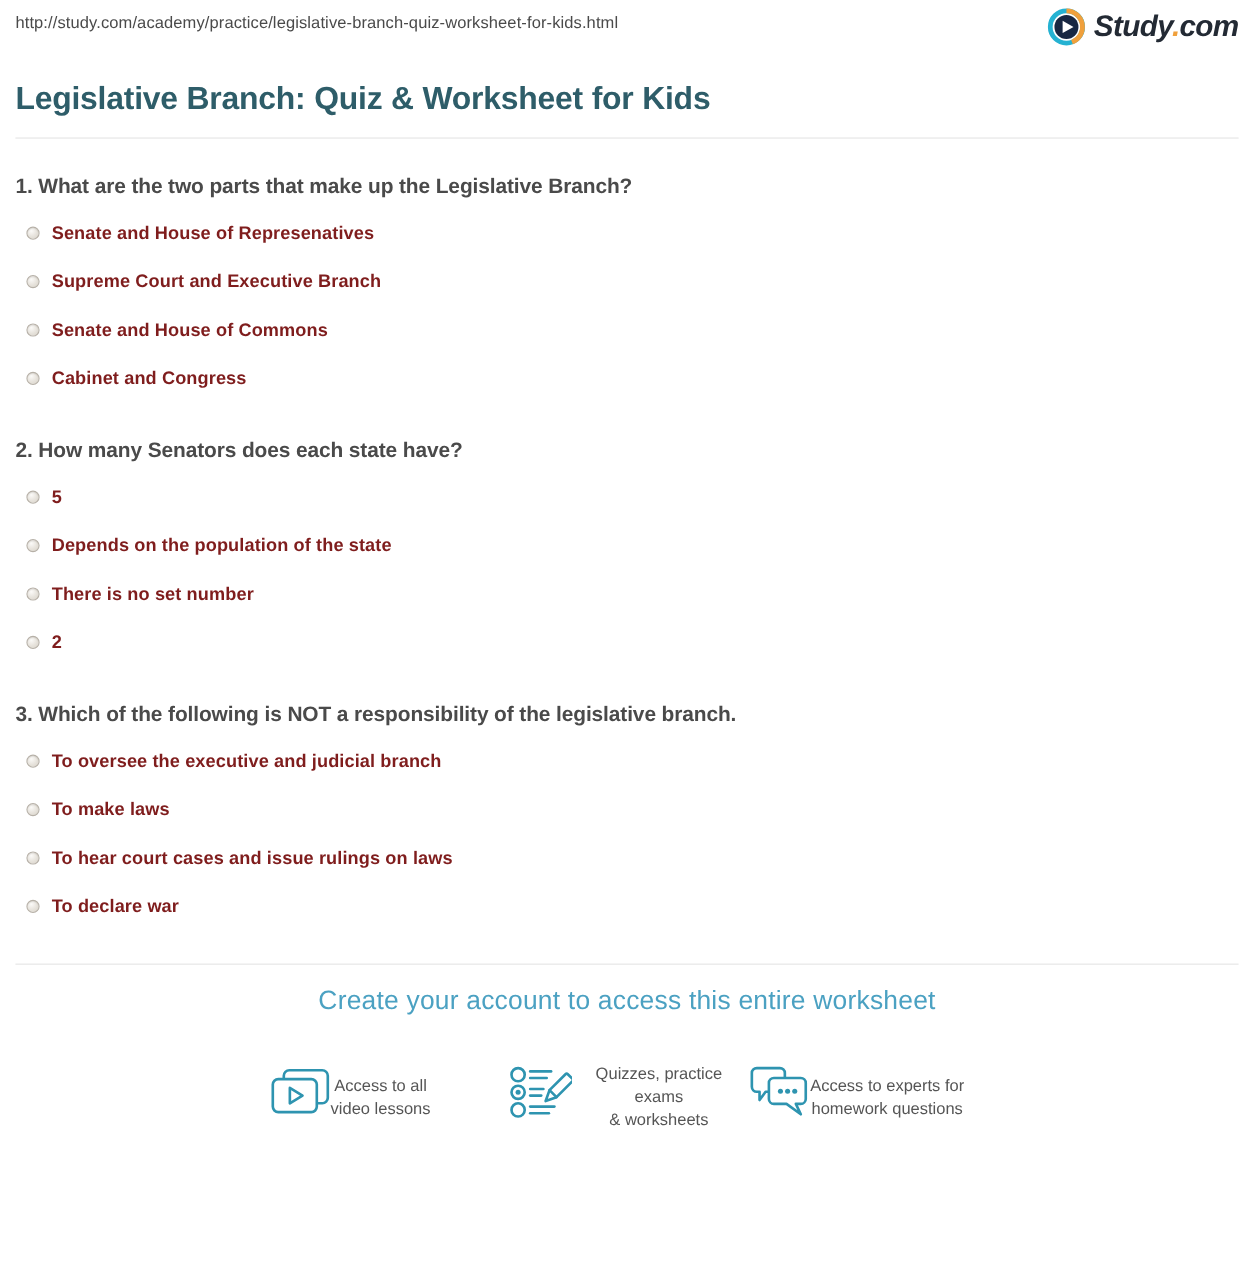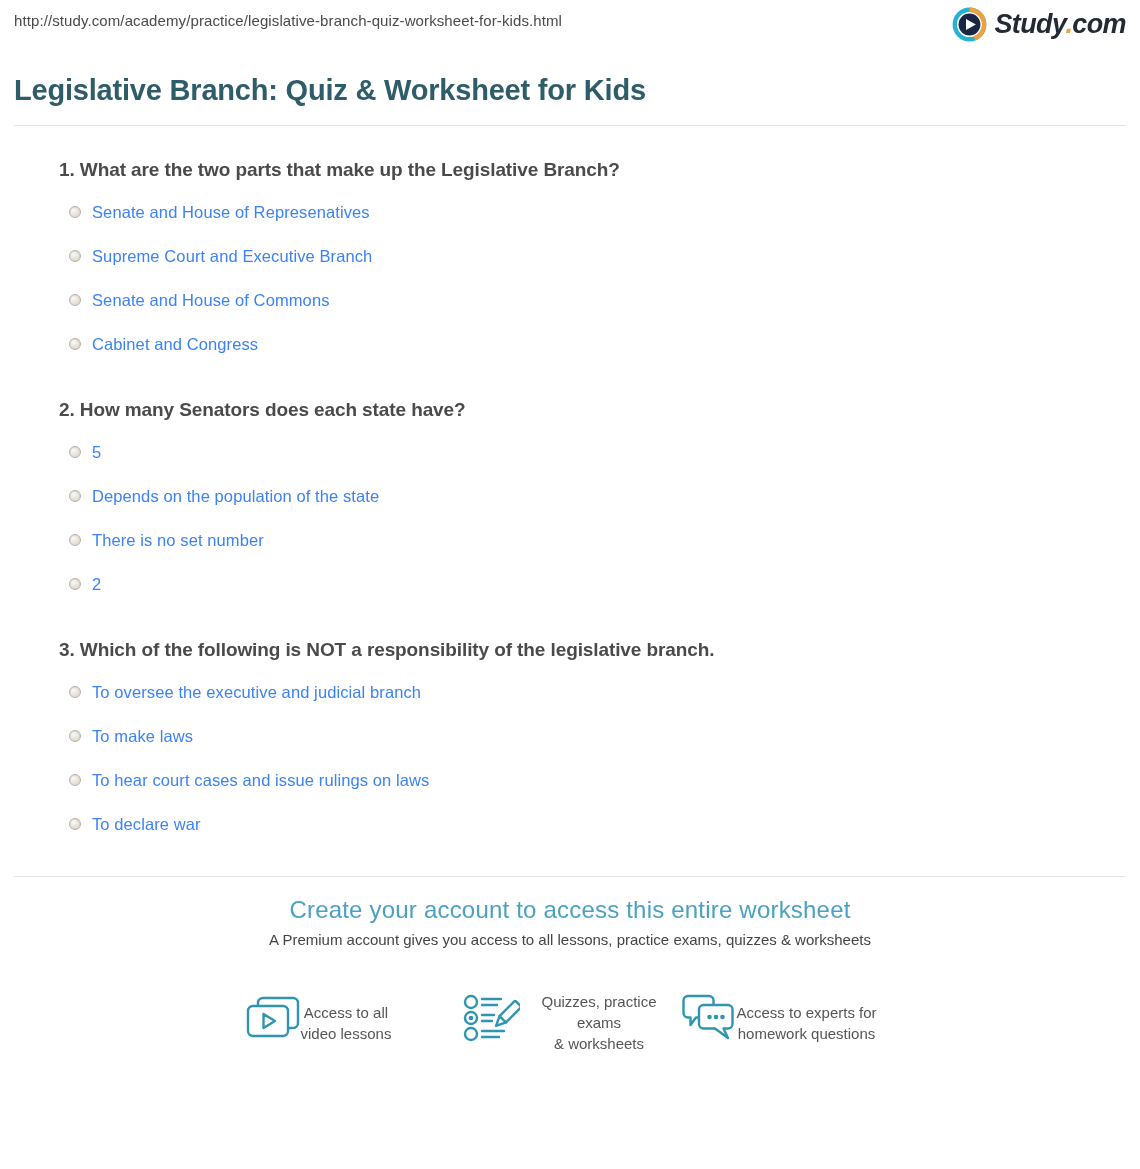--- a/index.html
+++ b/index.html
@@ -18,30 +18,30 @@
   .logo { display: flex; align-items: center; gap: 7px; cursor: pointer; font-style: italic; }
   .logo-text { font-size: 27px; font-weight: 700; color: var(--logo-text, #232a34); letter-spacing: -0.6px; }
   .logo-dot { color: var(--logo-orange, #f0a03c); }
 
   
   h1.title { font-size: 29px; line-height: 36px; color: var(--title-color, #2e5d69); font-weight: 700; margin: 22px 0 17px; letter-spacing: -0.2px; }
   .rule { border: none; border-top: 1px solid #e4e4e4; margin: 0; }
   .rule-bottom { margin-top: 30px; }
 
   
-  .question { padding-top: 31px; margin-left: 45px; }
+  .question { padding-top: 31px; }
   .question h2 { font-size: 19px; line-height: 26px; font-weight: 700; color: #4a4a4a; margin: 0 0 7px 0; letter-spacing: -0.1px; }
   .option { display: flex; align-items: center; height: 44px; margin-left: 10px; cursor: pointer; }
   .radio {
     flex: 0 0 12px; width: 12px; height: 12px; border-radius: 50%;
     border: 1px solid #b6b0a7;
     background: radial-gradient(circle at 35% 30%, #fbfaf8 0%, #e6e2db 55%, #d8d3ca 100%);
     box-shadow: inset 0 1px 1px rgba(0,0,0,0.08);
   }
-  .option-label { margin-left: 11px; font-size: 16.5px; color: #3b82f6; letter-spacing: 0.1px; }
+  .option-label { margin-left: 11px; font-size: 16.5px; color: #7f1d1d; letter-spacing: 0.1px; font-weight: bold; }
 
   
   .cta { text-align: center; }
   .cta-heading { font-size: 24px; line-height: 30px; font-weight: 400; color: var(--cta-heading, #4ba1c2); margin: 18px 0 0; letter-spacing: 0.2px; }
   .cta-sub { font-size: 15px; line-height: 21px; color: #444; margin: 4px 0 0; }
   .features { display: flex; justify-content: center; margin-top: 32px; }
   .feature { width: 217px; display: flex; flex-direction: row; align-items: center; }
   .feature-icon { height: 54px; display: flex; align-items: center; justify-content: center; color: var(--accent-teal, #2e94b0); }
   .feature-label { margin-top: 9px; font-size: 15px; line-height: 21px; color: #555; }
   .copyright { max-width: 712px; margin: 30px auto 0; font-size: 12.5px; line-height: 17px; color: #a8a8a8; }
@@ -128,21 +128,20 @@
         <span class="option-label">To declare war</span>
       </div>
     </section>
 
   </main>
 
   <hr class="rule rule-bottom">
 
   <section class="cta">
     <h3 class="cta-heading">Create your account to access this entire worksheet</h3>
-    <p class="cta-sub">A Premium account gives you access to all lessons, practice exams, quizzes &amp; worksheets</p>
 
     <div class="features">
 
       <div class="feature">
         <div class="feature-icon">
           <svg width="56" height="46" viewBox="0 0 56 46" fill="none" stroke="currentColor" stroke-width="2.4" stroke-linejoin="round" stroke-linecap="round">
             <rect x="13" y="3" width="40" height="30" rx="5"></rect>
             <rect x="3" y="11" width="40" height="30" rx="5" fill="#ffffff"></rect>
             <path d="M18.5 19 L30 26 L18.5 33 Z"></path>
           </svg>

